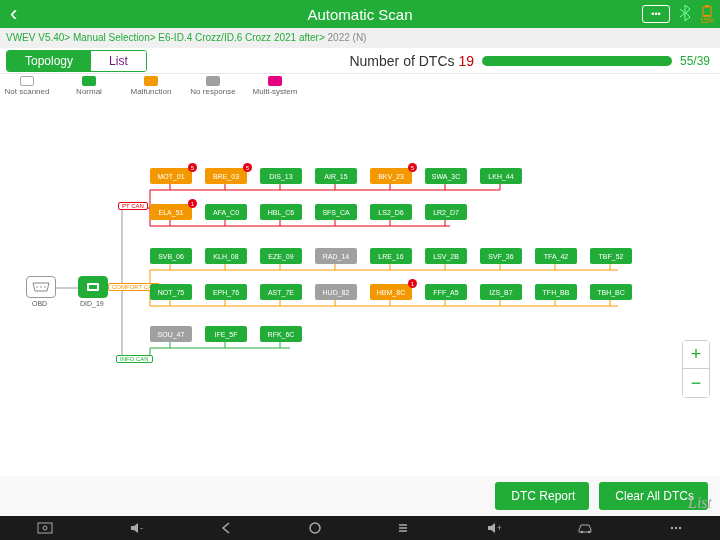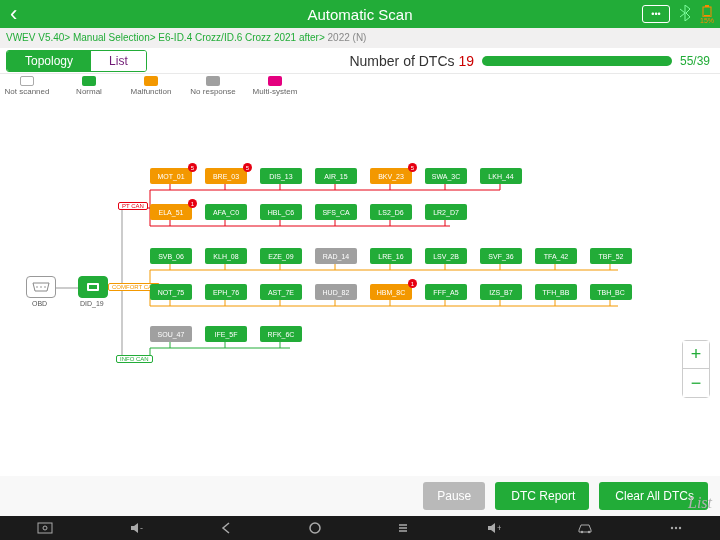--- a/index.html
+++ b/index.html
@@ -220,21 +220,20 @@
       <div class="node normal" style="left: 260px; top: 226px;">RFK_6C</div>
     </div>
 
   <div class="zoom">
     <button>+</button>
     <button>−</button>
   </div>
 </div>
 
 <div class="actions">
-  <button class="btn btn-gray">Pause</button>
   <button class="btn btn-green">DTC Report</button>
   <button class="btn btn-green">Clear All DTCs</button>
 </div>
 
 <div class="watermark">List</div>
 
 <div class="navbar">
   <span>
       <svg width="16" height="14">
         <rect x="1" y="2" width="14" height="10" stroke="#aaa" fill="none"></rect>

